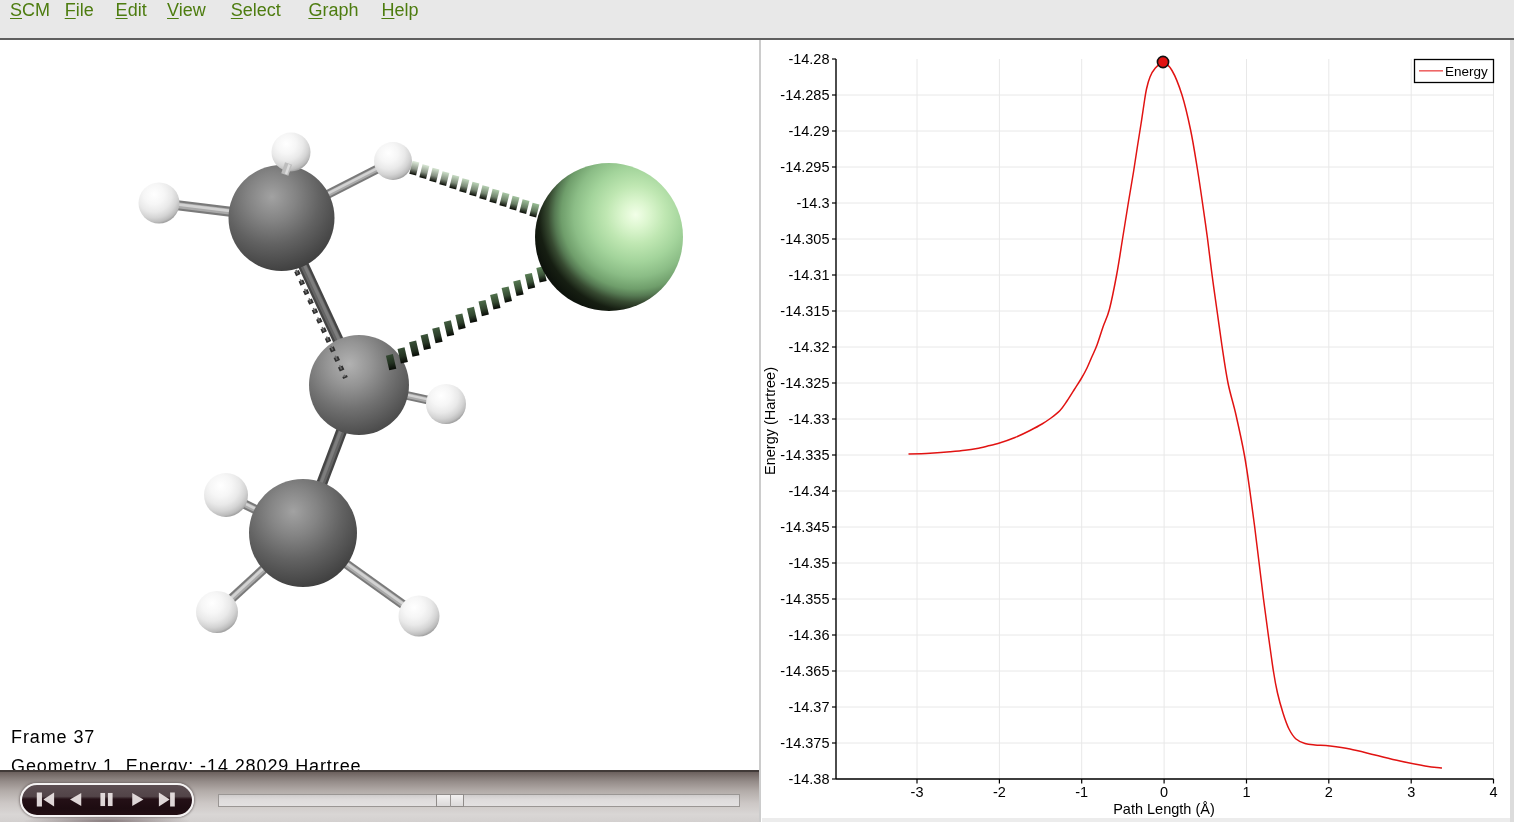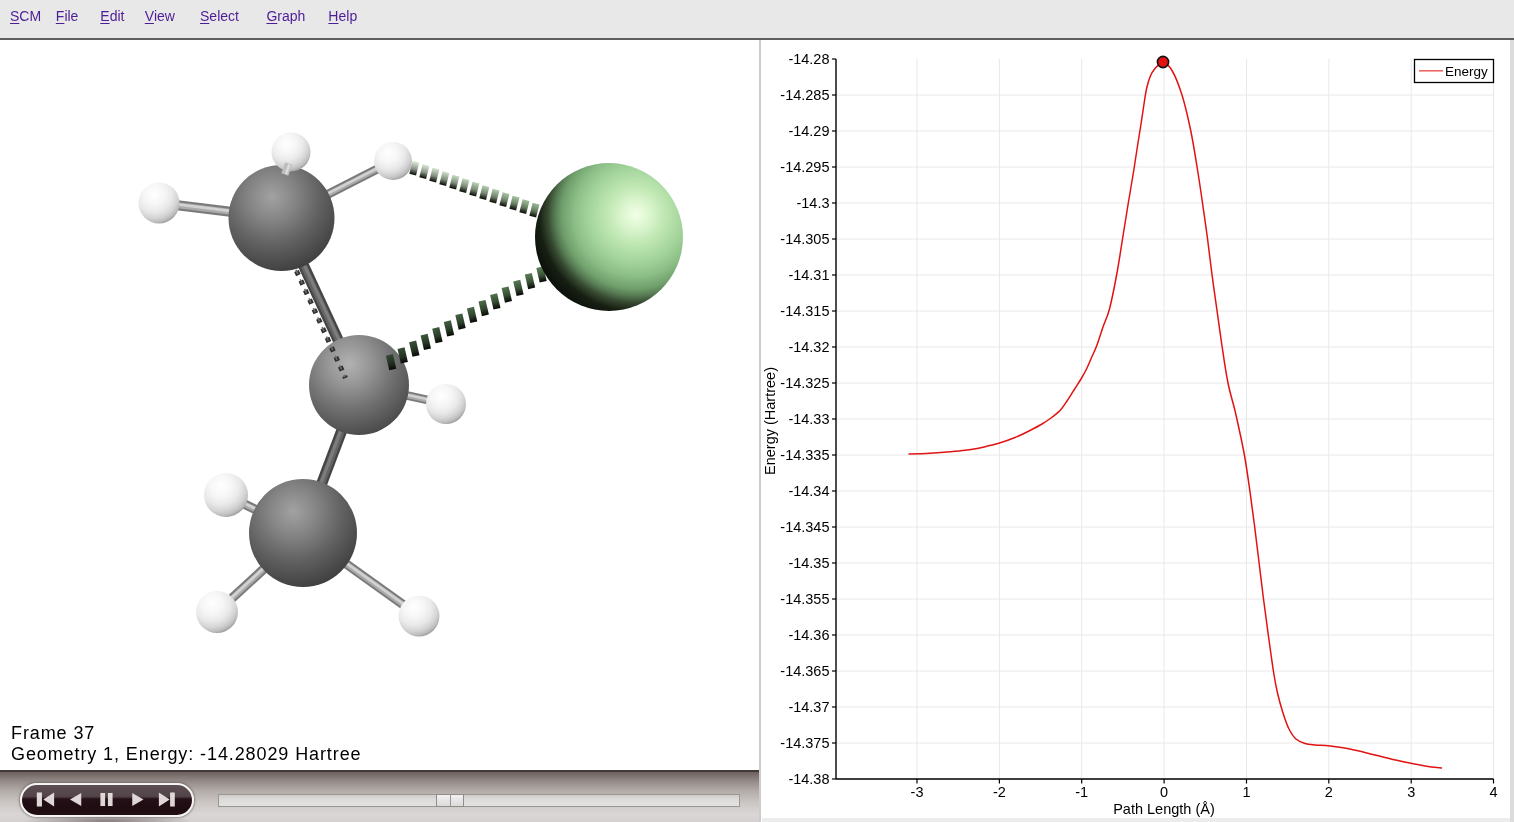--- a/index.html
+++ b/index.html
@@ -1,26 +1,26 @@
 <!DOCTYPE html>
 <html><head><meta charset="utf-8">
 <style>
 * { margin:0; padding:0; box-sizing:border-box; }
 html,body { width:1514px; height:822px; background:#fff; overflow:hidden;
   font-family:"Liberation Sans", sans-serif; }
 #menubar { position:absolute; left:0; top:0; width:1514px; height:40px;
   background:#e8e8e8; border-bottom:2px solid #5f5f5f; }
-#menubar span { display:inline-block; font-size:14px; color:#4c1d95; margin-top:8px; }
+#menubar span { display:inline-block; font-size:18px; color:#4d7c0f; margin-top:0; }
 #menubar u { text-decoration:underline; text-underline-offset:2px; }
 #leftpanel { position:absolute; left:0; top:40px; width:759px; height:782px; background:#fff; }
 #vsep { position:absolute; left:759px; top:40px; width:2px; height:782px; background:#cccccc; }
 #rightpanel { position:absolute; left:762px; top:40px; width:624px; height:782px; background:#fff; }
 #redge { position:absolute; left:1510px; top:40px; width:4px; height:782px; background:#dcdcdc; }
 #rbot { position:absolute; left:762px; top:818px; width:748px; height:4px; background:#ececec; }
-#frametxt { position:absolute; left:11px; top:683px; font-size:18px; color:#000; line-height:21px; letter-spacing:0.9px; }
+#frametxt { position:absolute; left:11px; top:683px; font-size:18px; color:#000; line-height:29px; letter-spacing:0.9px; }
 #playbar { position:absolute; left:0px; top:730px; width:759px; height:52px;
   border-top:2px solid #413a38;
   background:linear-gradient(to bottom,#6b605d 0%,#938a87 18%,#b3aca9 38%,#ccc7c5 62%,#d9d6d5 85%,#d3d0cf 100%); }
 #pill { position:absolute; left:20px; top:11px; width:174px; height:34px; border-radius:17px;
   background:linear-gradient(to bottom,#5c4e52 0%,#524448 38%,#241016 47%,#1d0c11 78%,#230f14 100%);
   border:2.5px solid #f5f3f3; box-shadow:0 0 2px 1px rgba(90,80,80,0.55); }
 #pill svg { position:absolute; left:0; top:0; }
 #reflect { position:absolute; left:24px; top:44px; width:166px; height:10px; border-radius:50%;
   background:radial-gradient(ellipse at center, rgba(70,50,55,0.55), rgba(70,50,55,0) 72%); }
 #groove { position:absolute; left:218px; top:22px; width:522px; height:13px;

